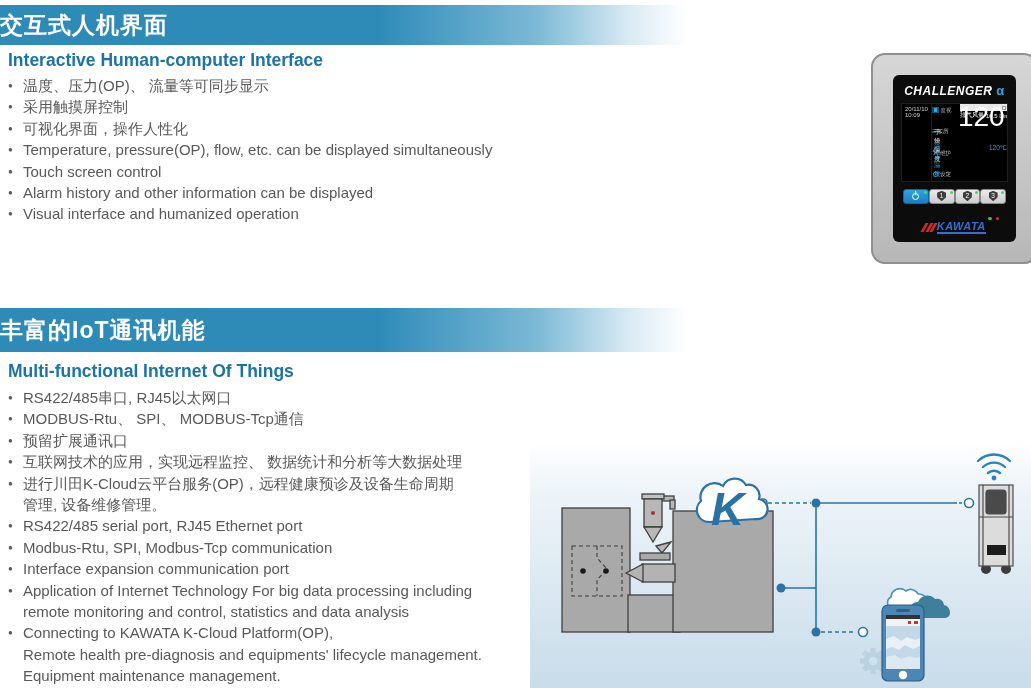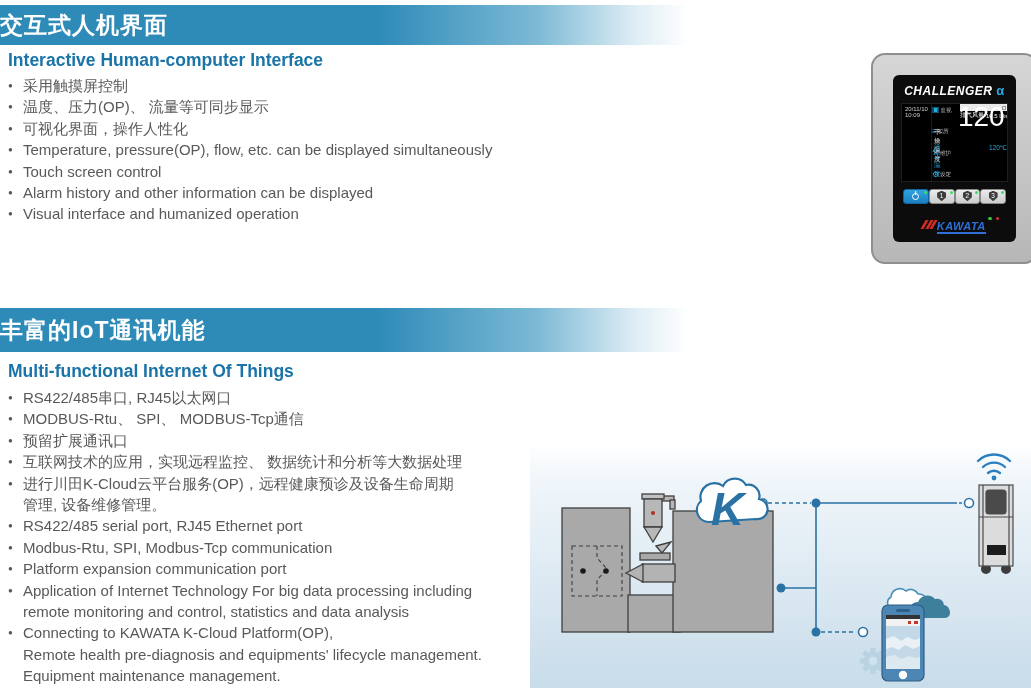--- a/index.html
+++ b/index.html
@@ -63,38 +63,38 @@
   .dev-btn.power{background:linear-gradient(#2fa3e0,#1a7fc0);border-color:#14659c;}
   .green-dot{position:absolute;top:1px;right:1px;width:3px;height:3px;border-radius:50%;background:#37e05b;}
   .power-glyph{width:7px;height:7px;border:1.3px solid #fff;border-radius:50%;position:relative;box-sizing:border-box;margin-top:1px;}
   .power-glyph::before{content:"";position:absolute;left:50%;top:-3px;transform:translateX(-50%);width:1.6px;height:4px;background:#fff;}
   .shield{width:9px;height:10.5px;background:#3d3d3d;color:#fff;font-size:6.5px;line-height:10px;text-align:center;
     clip-path:polygon(50% 0,100% 20%,100% 62%,50% 100%,0 62%,0 20%);}
   .led-row{display:flex;justify-content:flex-end;gap:4px;margin-top:13px;padding-right:9px;}
   .led{width:3.5px;height:3.5px;border-radius:50%;}
   .led-green{background:#3dc43d;}
   .led-red{background:#d03434;}
-  .logo-row{margin-top:auto;display:flex;align-items:flex-start;justify-content:center;gap:1px;padding-bottom:4px;}
+  .logo-row{margin-top:auto;display:flex;align-items:center;justify-content:center;gap:1px;padding-bottom:4px;}
   .stripe{width:2.5px;height:9px;background:#d42b23;transform:skewX(-30deg);margin-right:1px;}
   .logo-text{color:#2f6fd6;font-style:italic;font-weight:bold;font-size:11px;letter-spacing:.5px;border-bottom:2px solid #2f6fd6;line-height:12px;}
   
   .diagram{position:absolute;left:530px;top:443px;width:501px;height:245px;}
 </style>
 </head>
 <body>
 
 <div class="bar bar1">
   <span>交互式人机界面</span>
 </div>
 <div class="subtitle sub1">Interactive Human-computer Interface</div>
 <ul class="bullets list1">
 
+    <li>温度、压力(OP)、 流量等可同步显示</li>
+
     <li>采用触摸屏控制</li>
-
-    <li>温度、压力(OP)、 流量等可同步显示</li>
 
 
     <li>可视化界面，操作人性化</li>
 
     <li>Temperature, pressure(OP), flow, etc. can be displayed simultaneously</li>
 
     <li>Touch screen control</li>
 
     <li>Alarm history and other information can be displayed</li>
 
@@ -201,21 +201,21 @@
 
     <li>互联网技术的应用，实现远程监控、 数据统计和分析等大数据处理</li>
 
     <li>进行川田K-Cloud云平台服务(OP)，远程健康预诊及设备生命周期
 管理, 设备维修管理。</li>
 
     <li>RS422/485 serial port, RJ45 Ethernet port</li>
 
     <li>Modbus-Rtu, SPI, Modbus-Tcp communication</li>
 
-    <li>Platform expansion communication port</li>
+    <li>Interface expansion communication port</li>
 
     <li>Application of Internet Technology For big data processing including
 remote monitoring and control, statistics and data analysis</li>
 
     <li>Connecting to KAWATA K-Cloud Platform(OP),
 Remote health pre-diagnosis and equipments' lifecycle management.
 Equipment maintenance management.</li>
   </ul>
 
 <svg class="diagram" viewBox="0 0 501 245" xmlns="http://www.w3.org/2000/svg">

